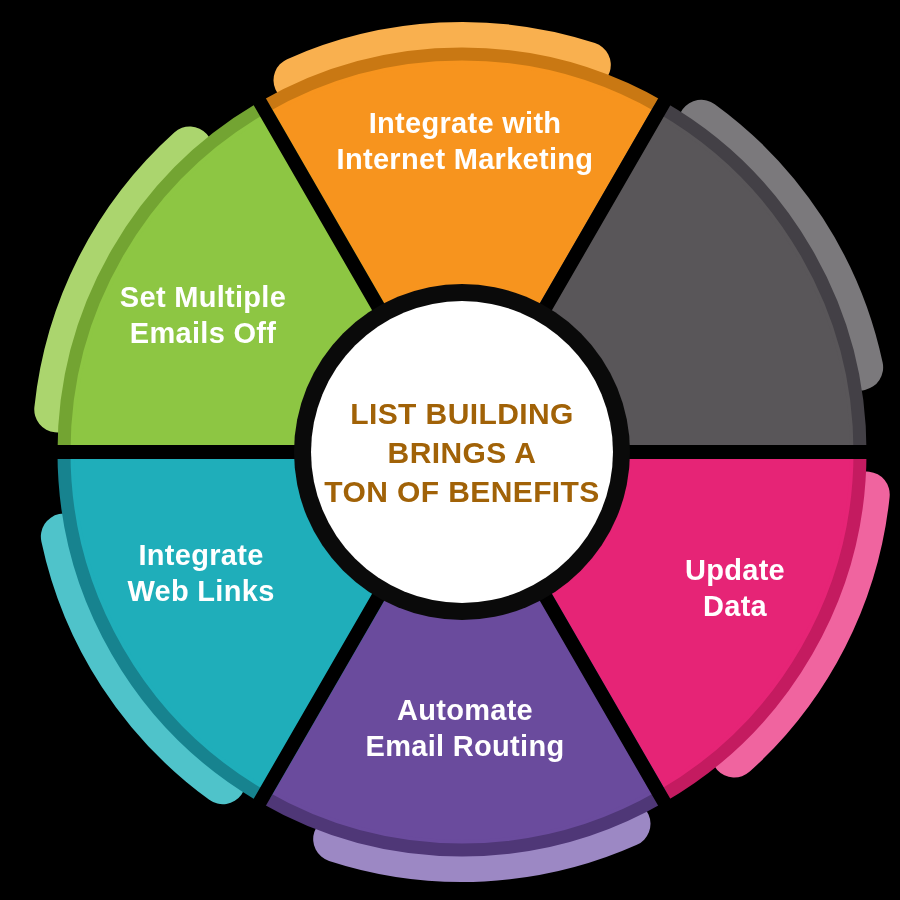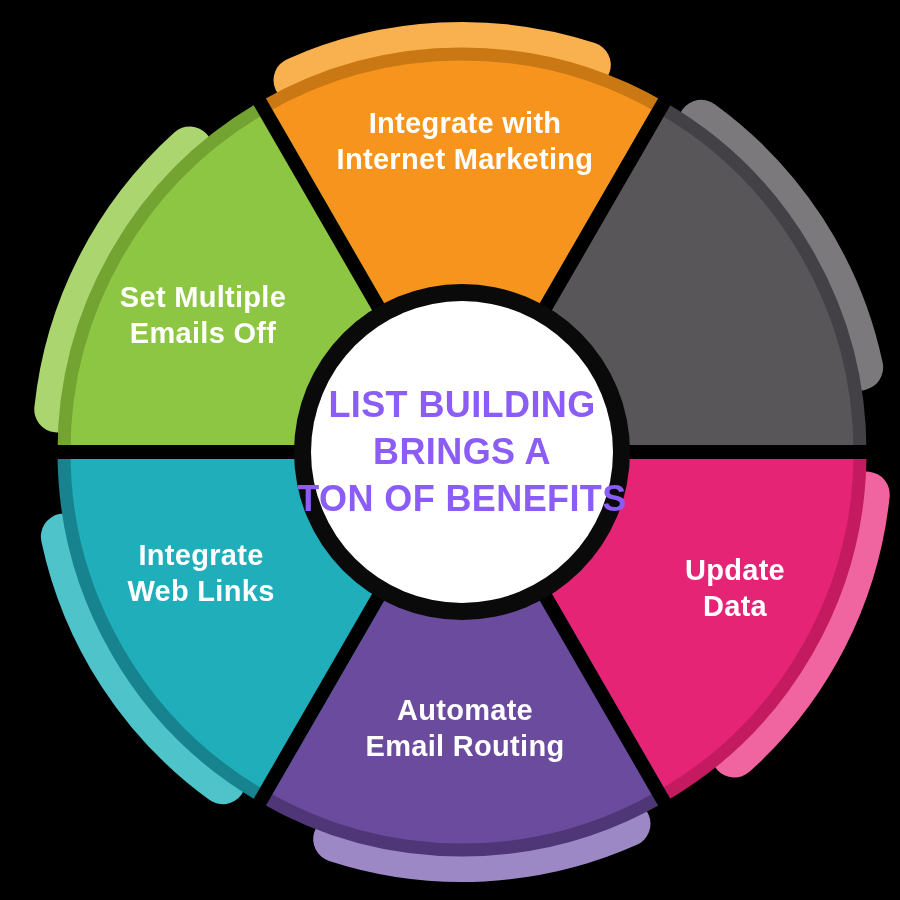--- a/index.html
+++ b/index.html
@@ -22,22 +22,22 @@
     line-height:1.24;
     white-space:pre-line;
     letter-spacing:0.3px;
   }
   .center-title{
     position:absolute;
     left:462px;top:452px;
     width:330px;
     transform:translate(-50%,-50%);
     text-align:center;
-    color:#8b5cf6;
-    font-size:36px;
+    color:#a16207;
+    font-size:30px;
     font-weight:bold;
     line-height:1.3;
     letter-spacing:0.4px;
     white-space:pre-line;
   }
 </style>
 </head>
 <body>
 
 <div class="stage">

